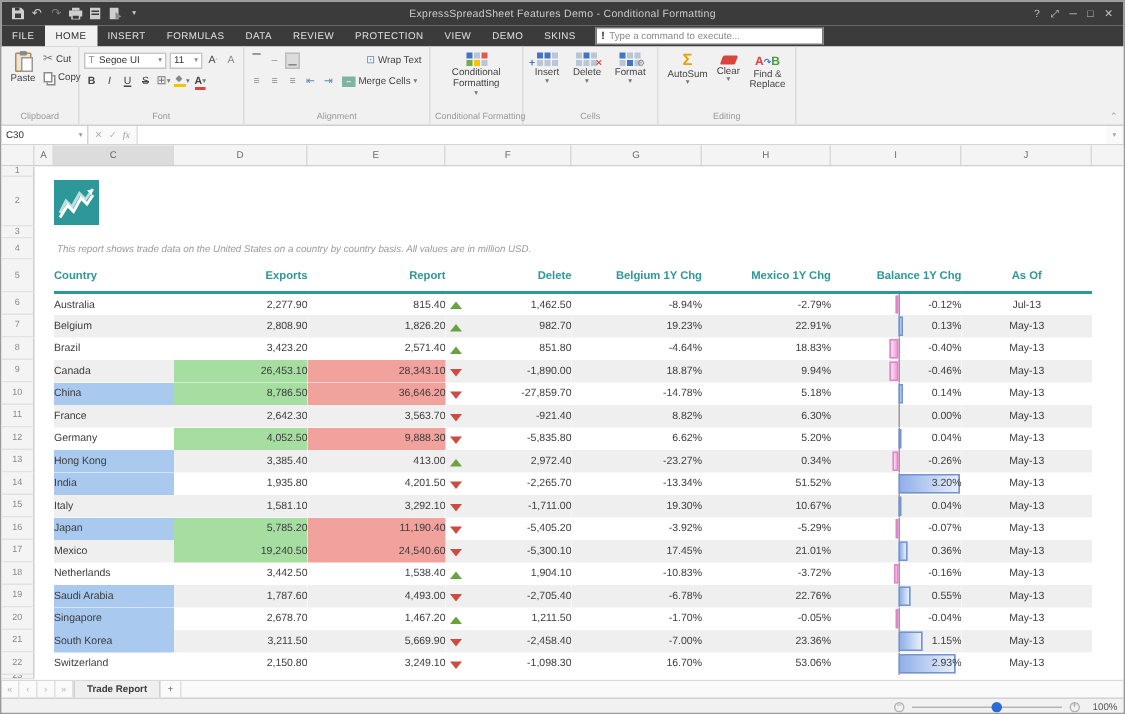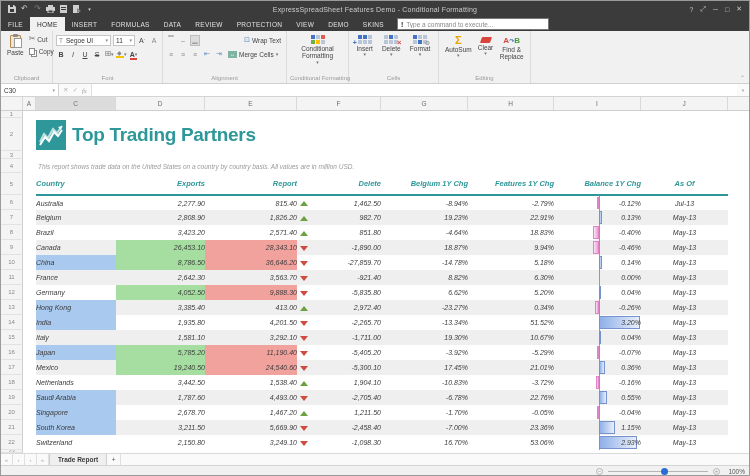--- a/index.html
+++ b/index.html
@@ -86,21 +86,21 @@
   .gridbody { position:relative; height:342px; overflow:hidden; background:#fff; }
   .gutter { position:absolute; left:0; top:0; width:22px; }
   .gcell { background:#f4f4f4; border-bottom:1px solid #e2e2e2; border-right:1px solid #cfcfcf; font-size:6px; color:#888; display:flex; align-items:center; justify-content:center; overflow:hidden; }
   .content { position:absolute; left:35px; top:0; width:692px; }
 
   .r-title { display:flex; align-items:center; gap:6px; height:33px; }
   .logo { width:30px; height:30px; background:#2e9799; display:flex; align-items:center; justify-content:center; }
   .report-title { font-size:19px; font-weight:bold; color:#2e9799; letter-spacing:-.3px; white-space:nowrap; }
   .r-desc { height:14px; display:flex; align-items:center; font-size:6.5px; color:#9a9a9a; font-style:italic; padding-left:2px; white-space:nowrap; }
 
-  table.rpt { border-collapse:collapse; table-layout:fixed; width:692px;font-style:italic; }
+  table.rpt { border-collapse:collapse; table-layout:fixed; width:692px; }
   table.rpt td, table.rpt th { padding:0; font-size:7px; color:#3c3c3c; overflow:hidden; white-space:nowrap; }
   tr.hdr th { height:22px; color:#2e9799; font-weight:bold; font-size:7.5px; border-bottom:2px solid #2e9799; vertical-align:middle; }
   tr.datarow { height:15px; }
   tr.datarow.striped td { background:#efefef; }
   td.al { text-align:left; padding-left:3px; }
   td.ar, th.ar { text-align:right; padding-right:10px; }
   td.ac, th.ac { text-align:center; }
   th.al { text-align:left; padding-left:3px; }
   td.asia { background:#a9c9ee !important; }
   td.egreen { background:#a5dea0 !important; }
@@ -450,21 +450,20 @@
       <div class="content">
         <div style="height:7px;"></div>
         <div class="r-title">
           <span class="logo">
             <svg width="24" height="22" viewBox="0 0 24 22">
               <polyline points="1,18 5,10 9,14 14,5 18,9 23,2" fill="none" stroke="#bfe0e0" stroke-width="2"></polyline>
               <polyline points="1,21 6,13 10,17 15,8 19,12 23,6" fill="none" stroke="#ffffff" stroke-width="2"></polyline>
               <path d="M23 2l-4 1 3 3z" fill="#ffffff"></path>
             </svg>
           </span>
-          <span class="report-title">Top Trading Partners</span>
         </div>
         <div style="height:8px;"></div>
         <div class="r-desc">This report shows trade data on the United States on a country by country basis. All values are in million USD.</div>
         <table class="rpt">
           <colgroup>
             <col style="width:80px;">
               <col style="width:89px;">
               <col style="width:92px;">
               <col style="width:84px;">
             <col style="width:87px;">
@@ -472,21 +471,21 @@
               <col style="width:87px;">
               <col style="width:87px;">
           </colgroup>
           <thead>
               <tr class="hdr" id="rpt-head">
                 <th class="al">Country</th>
                 <th class="ar">Exports</th>
                 <th class="ar">Report</th>
                 <th class="ar">Delete</th>
                 <th class="ar">Belgium 1Y Chg</th>
-                <th class="ar">Features 1Y Chg</th>
+                <th class="ar">Mexico 1Y Chg</th>
                 <th class="ar">Balance 1Y Chg</th>
                 <th class="ac">As Of</th>
               </tr>
             </thead>
           <tbody id="rpt-body">
               <tr class="datarow">
                 <td class="al">Australia</td>
                 <td class="ar">2,277.90</td>
                 <td class="ar">815.40</td>
                 <td class="ar balcell"><span class="tri up"></span>1,462.50</td>

